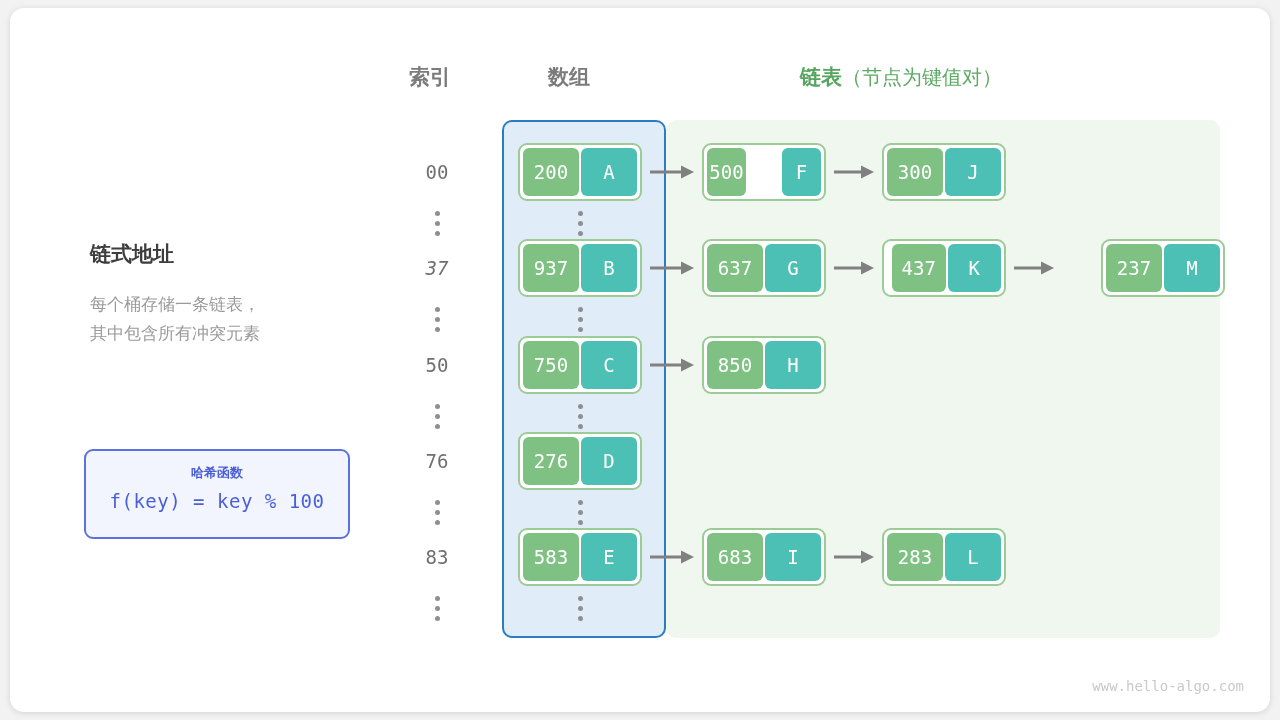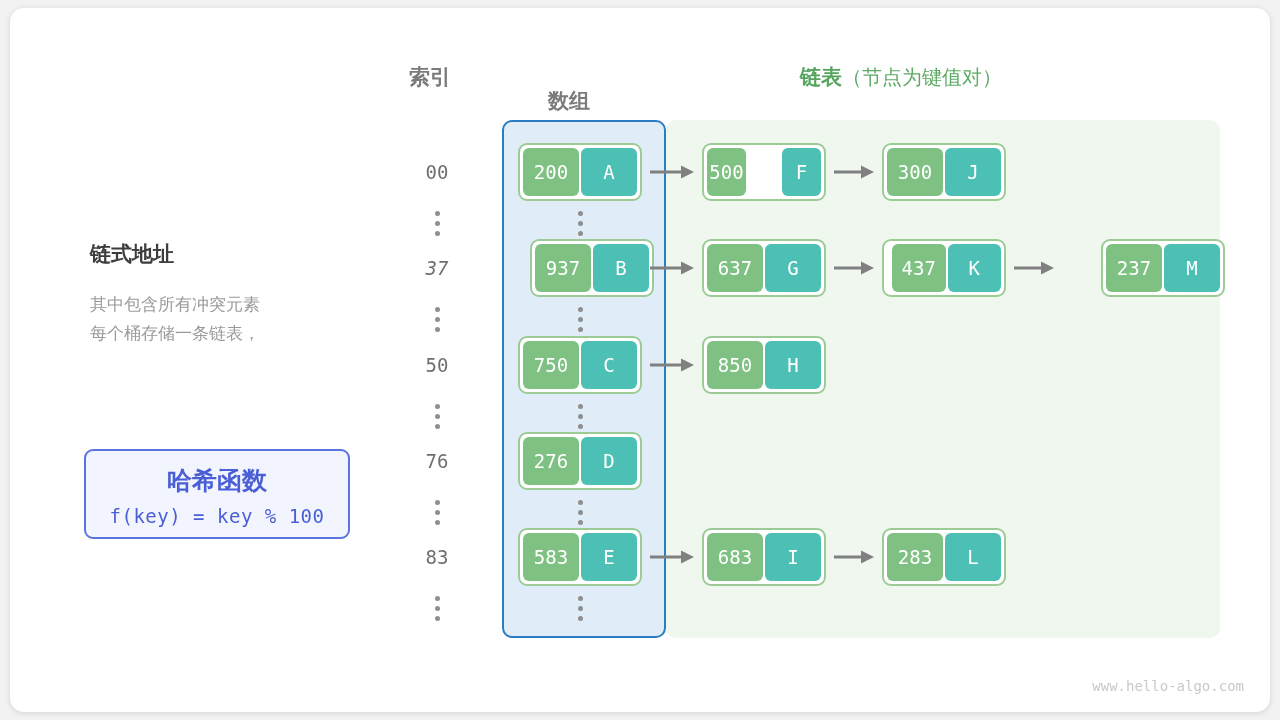--- a/index.html
+++ b/index.html
@@ -21,21 +21,21 @@
 
   
   .hdr {
     position: absolute;
     font-size: 21px;
     font-weight: bold;
     color: #7b7b7b;
     white-space: nowrap;
   }
   #hdr-index { left: 399px; top: 55px; }
-  #hdr-array { left: 538px; top: 55px; margin-top: 24px; }
+  #hdr-array { left: 538px; top: 55px; }
   #hdr-list  { left: 790px; top: 55px; color: #55a55e; }
   #hdr-list .sub { font-weight: normal; font-size: 20px; color: #5daa64; }
 
   
   #desc-title {
     position: absolute; left: 80px; top: 232px;
     font-size: 21px; font-weight: bold; color: #3d3d3d;
   }
   #desc-body {
     position: absolute; left: 80px; top: 282px;
@@ -47,21 +47,21 @@
     position: absolute; left: 74px; top: 441px;
     width: 266px; height: 90px;
     border: 2px solid #5b72e0;
     border-radius: 9px;
     background: #f2f5fe;
     box-sizing: border-box;
     text-align: center;
   }
   #hash-title {
     margin-top: 13px;
-    font-size: 25px; font-weight: bold; color: #4a5fd6;
+    font-size: 13px; font-weight: bold; color: #4a5fd6;
   }
   #hash-formula {
     margin-top: 8px;
     font-family: "DejaVu Sans Mono", monospace;
     font-size: 19px; color: #4a5fd6;
     letter-spacing: 0.5px;
   }
 
   
   #list-region {
@@ -149,22 +149,22 @@
 <body>
 
 <div id="card">
 
   <div class="hdr" id="hdr-index">索引</div>
   <div class="hdr" id="hdr-array">数组</div>
   <div class="hdr" id="hdr-list"><span>链表</span><span class="sub">（节点为键值对）</span></div>
 
   <div id="desc-title">链式地址</div>
   <div id="desc-body">
+    <div>每个桶存储一条链表，</div>
     <div>其中包含所有冲突元素</div>
-    <div>每个桶存储一条链表，</div>
   </div>
 
   <div id="hash-box">
     <div id="hash-title">哈希函数</div>
     <div id="hash-formula">f(key) = key % 100</div>
   </div>
 
   <div id="list-region"></div>
   <div id="array-region"></div>
 
@@ -198,21 +198,21 @@
         <i></i>
         <i></i>
         <i></i>
       </div>
       <div class="ell" style="left: 566px; top: 203px;">
         <i></i>
         <i></i>
         <i></i>
       </div>
       <div class="index-label" style="top: 231px; font-style: italic;">37</div>
-      <div class="node" style="left: 520px; top: 231px; width: 124px;">
+      <div class="node" style="left: 508px; top: 231px; width: 124px;">
         <div class="key">937</div>
         <div class="val">B</div>
       </div>
       <div class="arrow" style="left: 640px; top: 231px; width: 44px;">
         <svg width="44" height="58" viewBox="0 0 44 58">
           <line x1="0" y1="29" x2="33" y2="29" stroke="#808080" stroke-width="3"></line>
           <polygon points="44,29 31,22.5 31,35.5" fill="#808080"></polygon>
         </svg>
       </div>
       <div class="node" style="left: 692px; top: 231px; width: 124px;">

